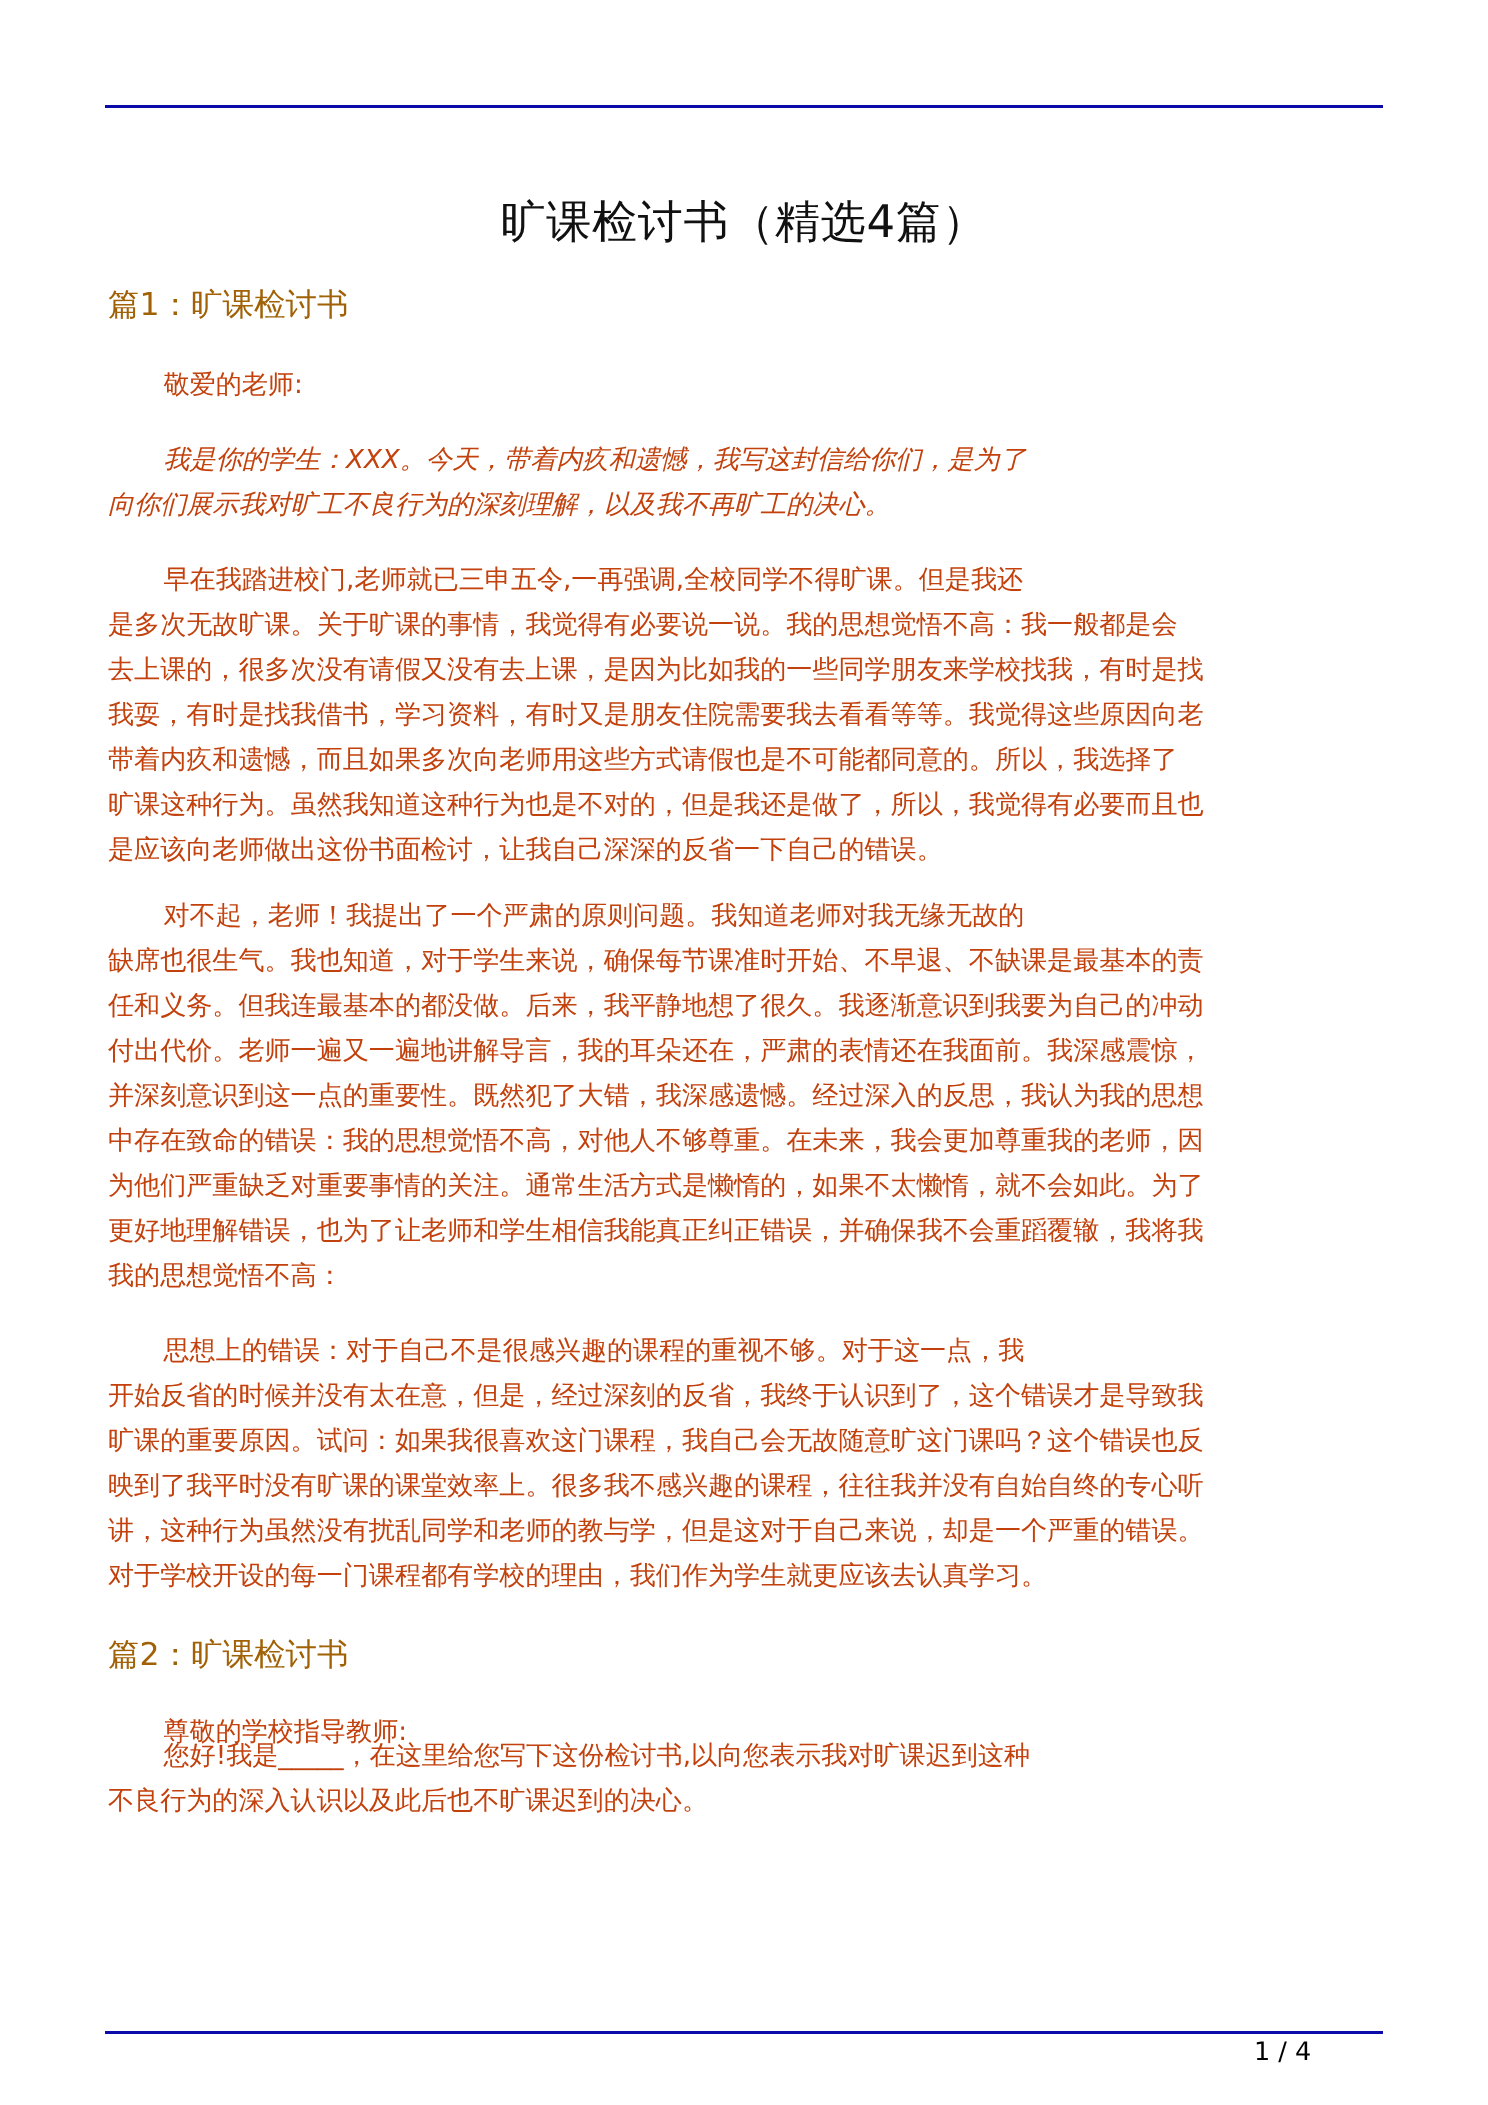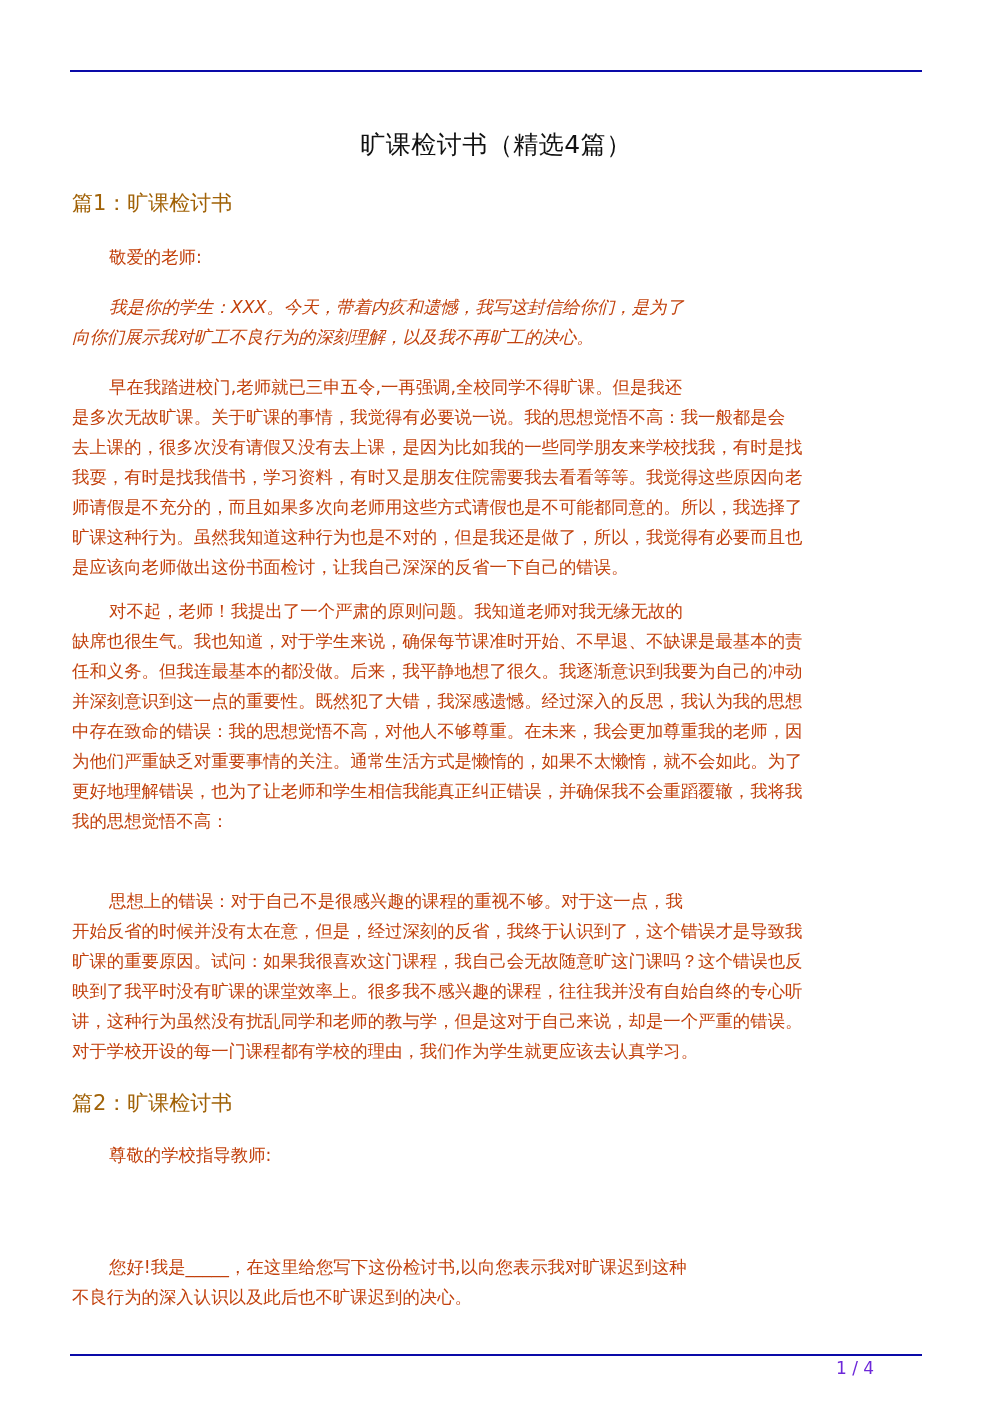--- a/index.html
+++ b/index.html
@@ -2,26 +2,26 @@
 <html><head>
 <meta charset="utf-8">
 <style>
   html, body { margin: 0; padding: 0; background: #ffffff; }
   body { width: 992px; height: 1403px; position: relative; overflow: hidden;
          font-family: "DejaVu Sans", "Liberation Sans", sans-serif; color: #111; }
   .rule { position: absolute; left: 70px; width: 852px; height: 2px; background: #0a0aa8; }
   .rule.top { top: 70px; }
   .rule.bottom { top: 1354px; }
   .doc-title { position: absolute; top: 128px; left: 0; width: 992px; text-align: center;
-               font-size: 25px; color: #111; letter-spacing: 0.5px; }
+               font-size: 30px; color: #111; letter-spacing: 0.5px; }
   .section-heading { position: absolute; left: 72px; font-size: 21px; color: #a16207; }
   .para { position: absolute; left: 72px; width: 850px; font-size: 17.4px; line-height: 30px; color: #c2410c; }
   .para .line { display: block; white-space: nowrap; }
   .para .line.indent { padding-left: 37px; }
-  .page-num { position: absolute; top: 1358px; left: 836px; font-size: 17px; color: #6d28d9; }
+  .page-num { position: absolute; top: 1358px; left: 836px; font-size: 17px; color: #000000; }
 </style>
 </head>
 <body>
 
 <div class="rule top"></div>
 
 <h1 class="doc-title" style="margin:0;font-weight:normal;">旷课检讨书（精选4篇）</h1>
 
 <div class="section-heading" style="top:189px;">篇1：旷课检讨书</div>
 
@@ -32,29 +32,30 @@
 <div class="para" style="top:292px;font-style:italic;">
   <span class="line indent">我是你的学生：XXX。今天，带着内疚和遗憾，我写这封信给你们，是为了</span>
   <span class="line">向你们展示我对旷工不良行为的深刻理解，以及我不再旷工的决心。</span>
 </div>
 
 <div class="para" style="top:372px;">
   <span class="line indent">早在我踏进校门,老师就已三申五令,一再强调,全校同学不得旷课。但是我还</span>
   <span class="line">是多次无故旷课。关于旷课的事情，我觉得有必要说一说。我的思想觉悟不高：我一般都是会</span>
   <span class="line">去上课的，很多次没有请假又没有去上课，是因为比如我的一些同学朋友来学校找我，有时是找</span>
   <span class="line">我耍，有时是找我借书，学习资料，有时又是朋友住院需要我去看看等等。我觉得这些原因向老</span>
-  <span class="line">师请假是不充分的，而且如果多次向老师用这些方式请假也是不可能都同意的。所以，我选择了</span>
+  <span class="line">带着内疚和遗憾，而且如果多次向老师用这些方式请假也是不可能都同意的。所以，我选择了</span>
   <span class="line">旷课这种行为。虽然我知道这种行为也是不对的，但是我还是做了，所以，我觉得有必要而且也</span>
   <span class="line">是应该向老师做出这份书面检讨，让我自己深深的反省一下自己的错误。</span>
 </div>
 
 <div class="para" style="top:598px;font-family:Liberation Mono, monospace;">
   <span class="line indent">对不起，老师！我提出了一个严肃的原则问题。我知道老师对我无缘无故的</span>
   <span class="line">缺席也很生气。我也知道，对于学生来说，确保每节课准时开始、不早退、不缺课是最基本的责</span>
   <span class="line">任和义务。但我连最基本的都没做。后来，我平静地想了很久。我逐渐意识到我要为自己的冲动</span>
+  <span class="line">付出代价。老师一遍又一遍地讲解导言，我的耳朵还在，严肃的表情还在我面前。我深感震惊，</span>
   <span class="line">并深刻意识到这一点的重要性。既然犯了大错，我深感遗憾。经过深入的反思，我认为我的思想</span>
   <span class="line">中存在致命的错误：我的思想觉悟不高，对他人不够尊重。在未来，我会更加尊重我的老师，因</span>
   <span class="line">为他们严重缺乏对重要事情的关注。通常生活方式是懒惰的，如果不太懒惰，就不会如此。为了</span>
   <span class="line">更好地理解错误，也为了让老师和学生相信我能真正纠正错误，并确保我不会重蹈覆辙，我将我</span>
   <span class="line">我的思想觉悟不高：</span>
 </div>
 
 <div class="para" style="top:886px;">
   <span class="line indent">思想上的错误：对于自己不是很感兴趣的课程的重视不够。对于这一点，我</span>
   <span class="line">开始反省的时候并没有太在意，但是，经过深刻的反省，我终于认识到了，这个错误才是导致我</span>
@@ -63,19 +64,19 @@
   <span class="line">讲，这种行为虽然没有扰乱同学和老师的教与学，但是这对于自己来说，却是一个严重的错误。</span>
   <span class="line">对于学校开设的每一门课程都有学校的理由，我们作为学生就更应该去认真学习。</span>
 </div>
 
 <div class="section-heading" style="top:1089px;text-align:center;">篇2：旷课检讨书</div>
 
 <div class="para" style="top:1140px;">
   <span class="line indent">尊敬的学校指导教师:</span>
 </div>
 
-<div class="para" style="top:1252px;">
+<div class="para" style="top:1156px;">
   <span class="line indent">您好!我是_____，在这里给您写下这份检讨书,以向您表示我对旷课迟到这种</span>
   <span class="line">不良行为的深入认识以及此后也不旷课迟到的决心。</span>
 </div>
 
 <div class="rule bottom"></div>
 <div class="page-num">1 / 4</div>
 
 </body></html>

